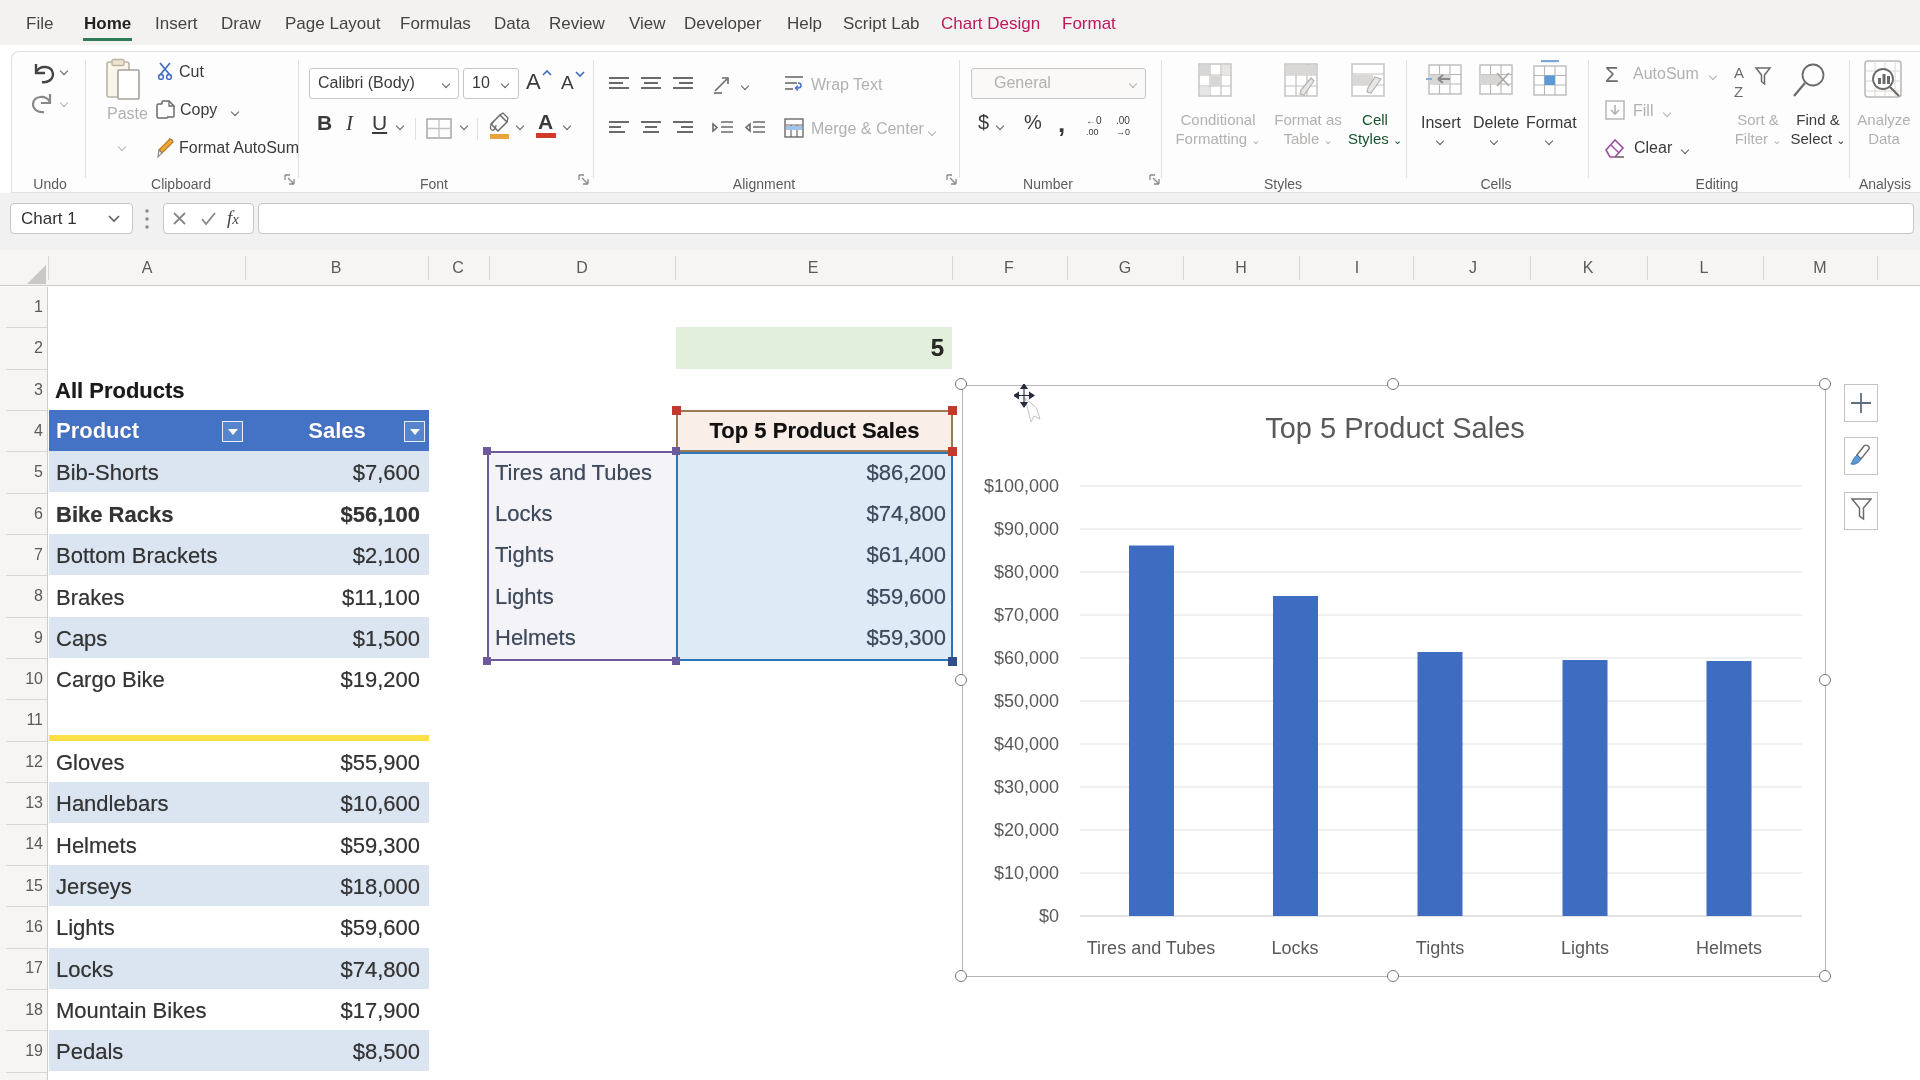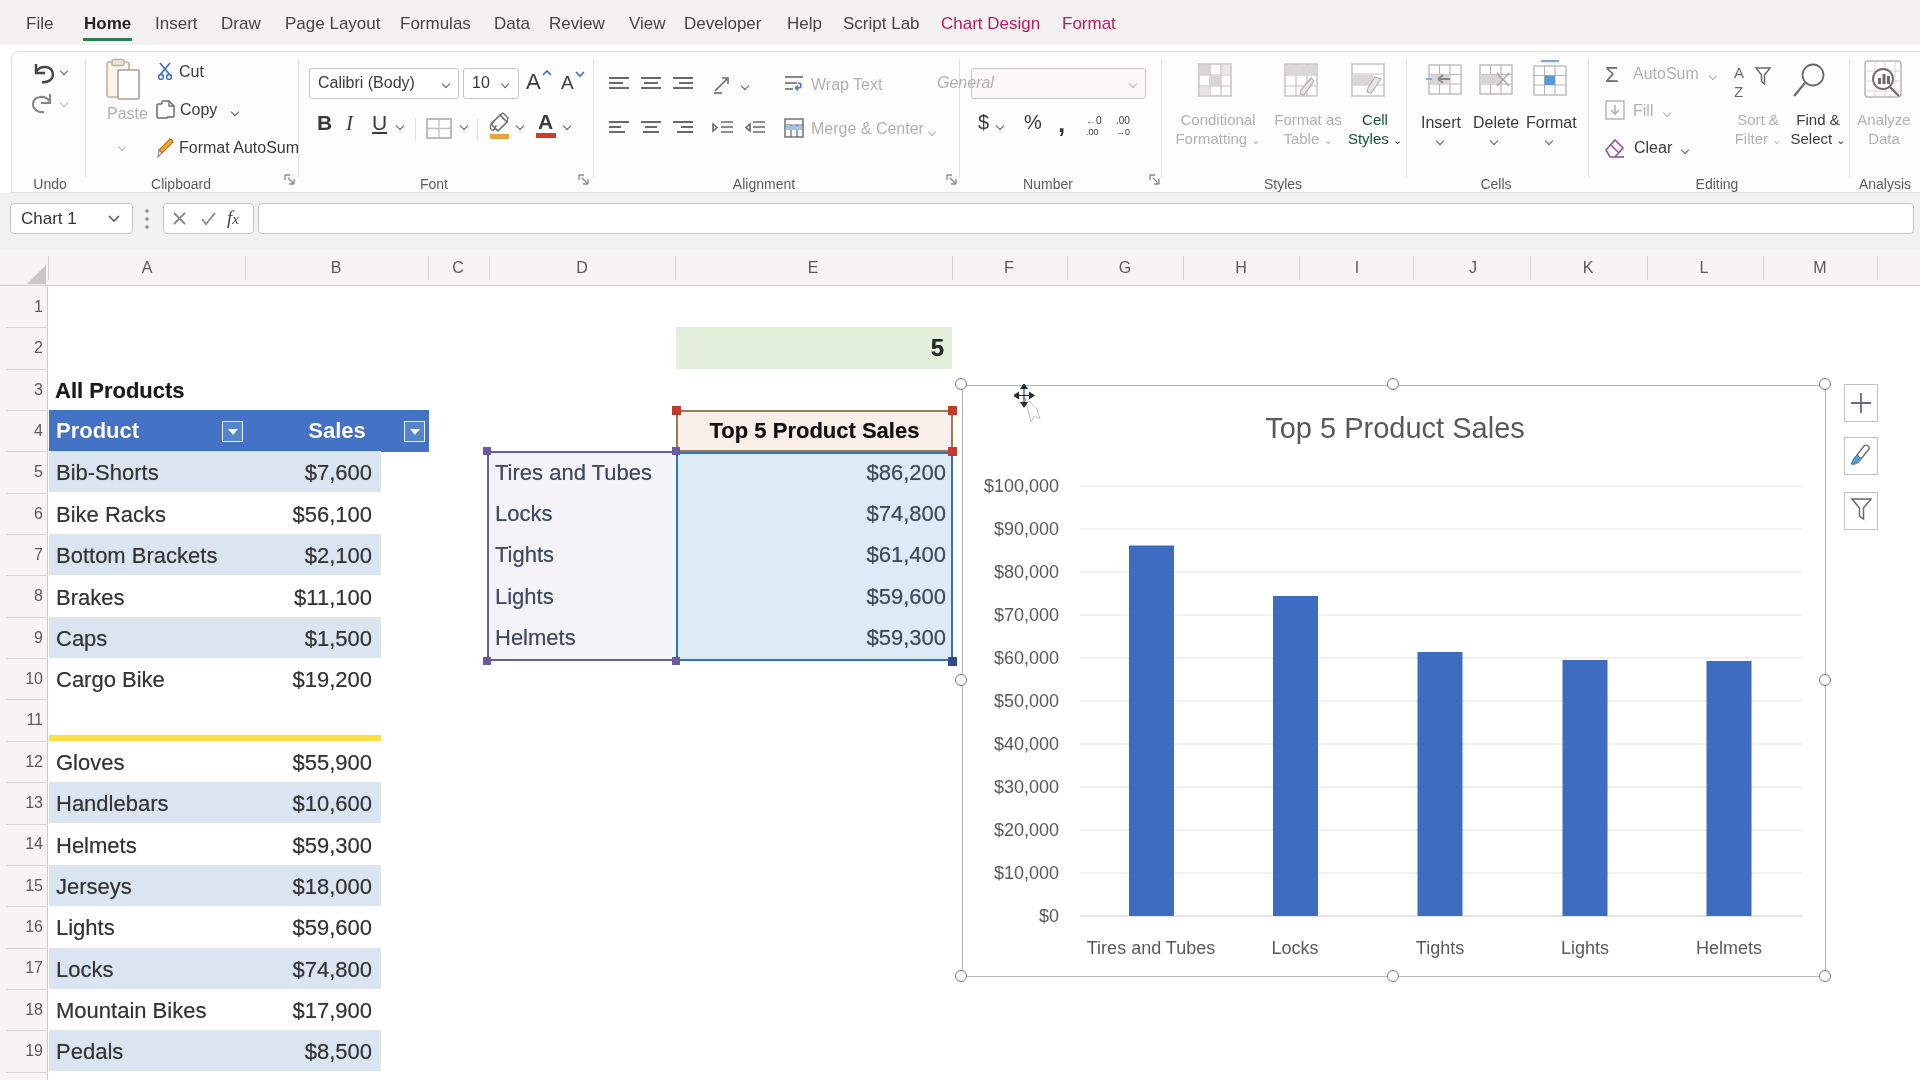--- a/index.html
+++ b/index.html
@@ -27,21 +27,21 @@
   
   #colhdr { position:absolute; left:0; top:250px; width:1920px; height:36px; background:#f6f5f4; border-bottom:1px solid #cccbca; }
   .clet { position:absolute; top:9px; font-size:16px; color:#5a5a5a; transform:translateX(-50%); }
   .ctick { position:absolute; top:6px; height:24px; width:1px; background:#d8d6d4; }
   #rowhdr { position:absolute; left:0; top:287px; width:48px; height:793px; background:#f6f5f4; border-right:1px solid #cccbca; }
   .rnum { position:absolute; right:4px; font-size:16px; color:#5a5a5a; }
   .rtick { position:absolute; left:6px; right:0; height:1px; background:#d8d6d4; }
   
   #sheet { position:absolute; left:49px; top:287px; width:1871px; height:793px; background:#ffffff; }
   .cell { position:absolute; font-size:22px; color:#3f3f3f; white-space:nowrap; text-shadow:0 0 0.7px rgba(50,50,50,0.55); }
-  .trow { position:absolute; left:0; width:332px; height:41px; }
+  .trow { position:absolute; left:0; width:380px; height:41px; }
   .trow .p { position:absolute; left:7px; top:9px; font-size:22px; color:#343434; text-shadow:0 0 0.7px rgba(40,40,40,0.55); }
   .trow .s { position:absolute; right:9px; top:9px; font-size:22px; color:#343434; text-shadow:0 0 0.7px rgba(40,40,40,0.55); }
   
   #chart { position:absolute; left:913px; top:98px; width:864px; height:592px; background:#fff; border:1px solid #b5b5b5; }
   .handle { position:absolute; width:12px; height:12px; background:#fff; border:1.5px solid #767676; border-radius:50%; }
   .qbtn { position:absolute; left:1795px; width:34px; height:34px; background:#fff; border:1px solid #c3c3c3; }
 </style>
 </head>
 <body>
 <div id="app">
@@ -208,21 +208,21 @@
       </svg>
     <svg class="abs" style="left:772px;top:66px;" width="20" height="20">
         <rect x="1" y="1" width="18" height="18" fill="none" stroke="#6c6a68" stroke-width="1.4"></rect>
         <path d="M1 7 h18 M7 7 v12 M13 7 v12" stroke="#6c6a68" stroke-width="1.2"></path>
         <rect x="2" y="8" width="16" height="4" fill="#9fc3e8"></rect>
       </svg>
     <div class="rbtxt dis" style="left:799px;top:68px;">Merge &amp; Center</div>
     <div class="chev dis" style="left:916px;top:75px;"></div>
 
     <div class="combo" style="left:959px;top:16px;width:175px;height:31px;background:#faf9f8;"></div>
-    <div class="rbtxt dis" style="left:925px;top:22px;font-style:italic;">General</div>
+    <div class="rbtxt dis" style="left:982px;top:22px;">General</div>
     <div class="chev dis" style="left:1117px;top:27px;"></div>
     <div class="abs" style="left:966px;top:59px;font-size:20px;color:#3b3a39;">$</div>
     <div class="chev" style="left:984px;top:69px;"></div>
     <div class="abs" style="left:1012px;top:59px;font-size:20px;color:#3b3a39;">%</div>
     <div class="abs" style="left:1046px;top:56px;font-size:26px;font-weight:700;color:#3b3a39;">,</div>
     <svg class="abs" style="left:1072px;top:62px;" width="26" height="22">
         <text x="2" y="10" font-size="10" fill="#3b3a39" font-family="Liberation Sans">←0</text>
         <text x="2" y="21" font-size="9" fill="#3b3a39" font-family="Liberation Sans">.00</text>
       </svg>
     <svg class="abs" style="left:1102px;top:62px;" width="26" height="22">
@@ -427,21 +427,21 @@
       </svg>
     <div class="abs" style="left:355px;top:134px;width:21px;height:21px;background:#5585cd;border:1px solid #e8eef8;"></div>
     <svg class="abs" style="left:360px;top:141px;" width="12" height="8">
         <path d="M1 1 L6 7 L11 1 z" fill="#fff"></path>
       </svg>
 
     <div class="trow" style="top:164.4px;background:#dbe5f1;">
         <span class="p">Bib-Shorts</span>
         <span class="s">$7,600</span>
       </div>
-    <div class="trow" style="top:205.8px;background:#fff;">
+    <div class="trow" style="top:205.8px;background:#fff;font-weight:bold;">
         <span class="p">Bike Racks</span>
         <span class="s">$56,100</span>
       </div>
     <div class="trow" style="top:247.1px;background:#dbe5f1;">
         <span class="p">Bottom Brackets</span>
         <span class="s">$2,100</span>
       </div>
     <div class="trow" style="top:288.5px;background:#fff;">
         <span class="p">Brakes</span>
         <span class="s">$11,100</span>

